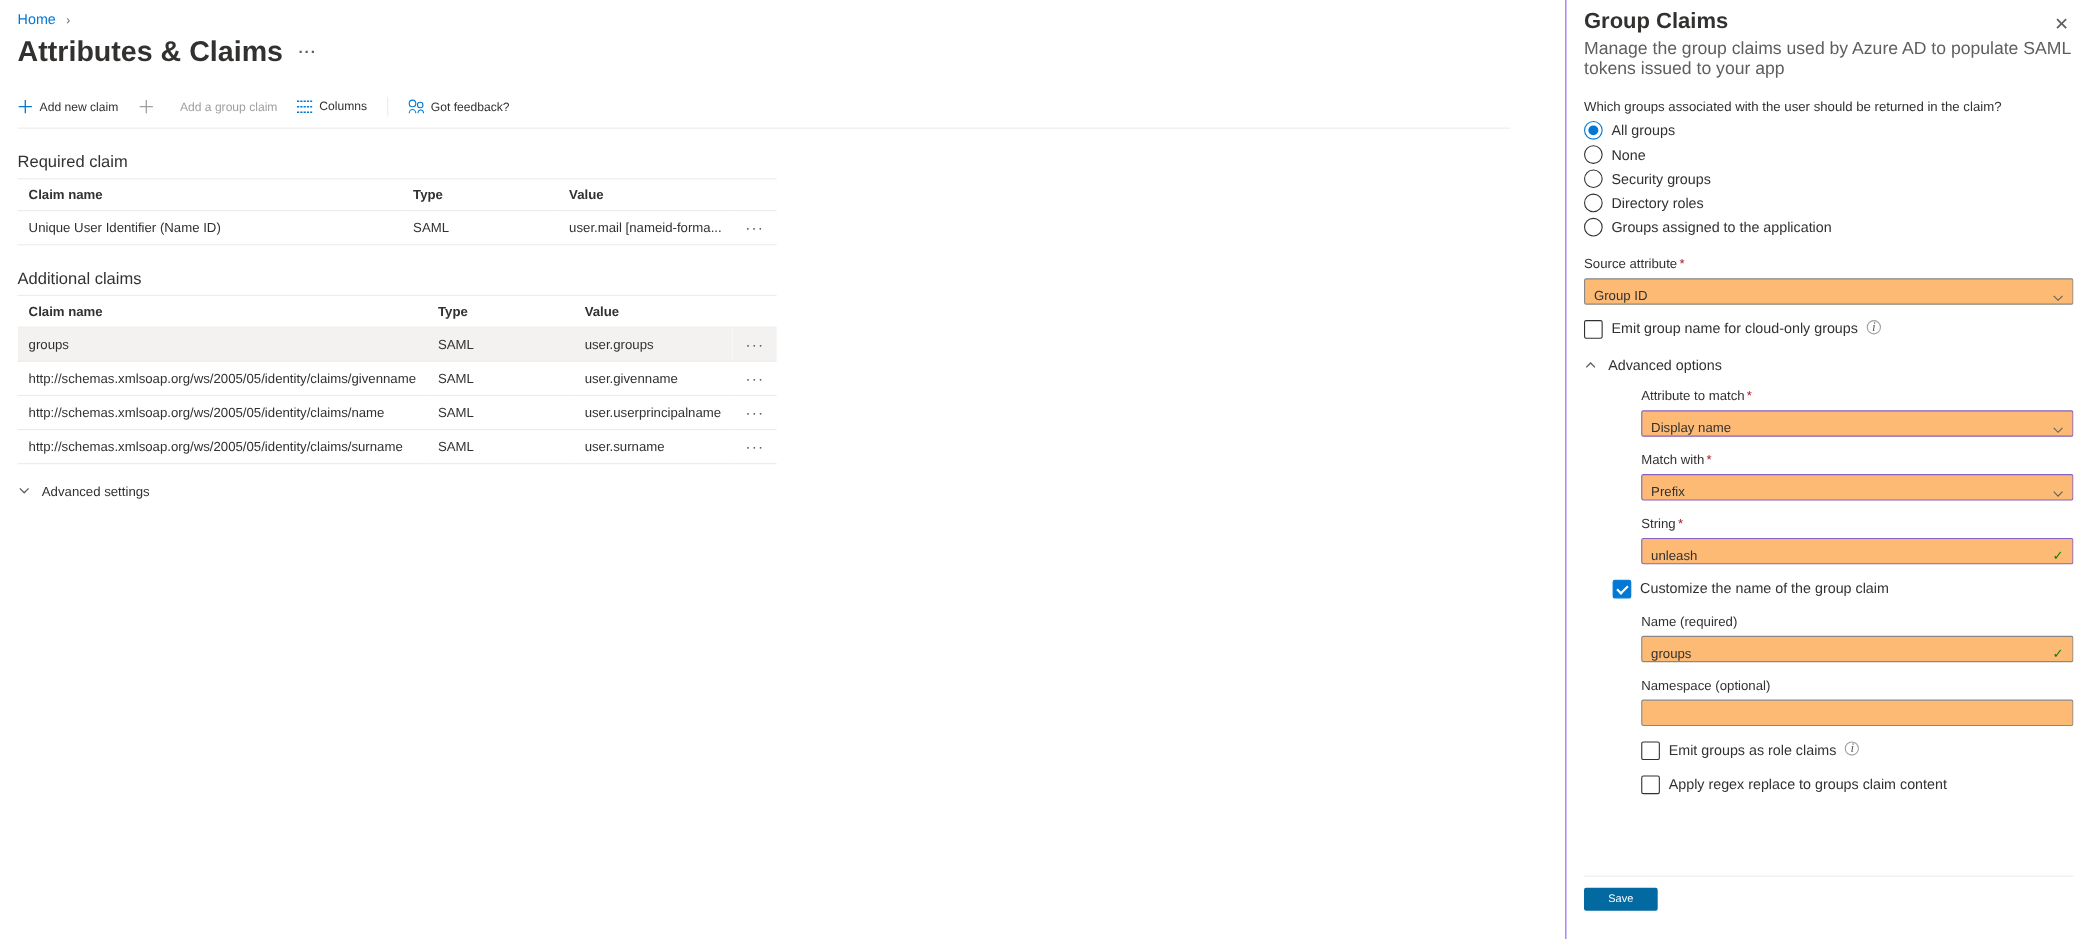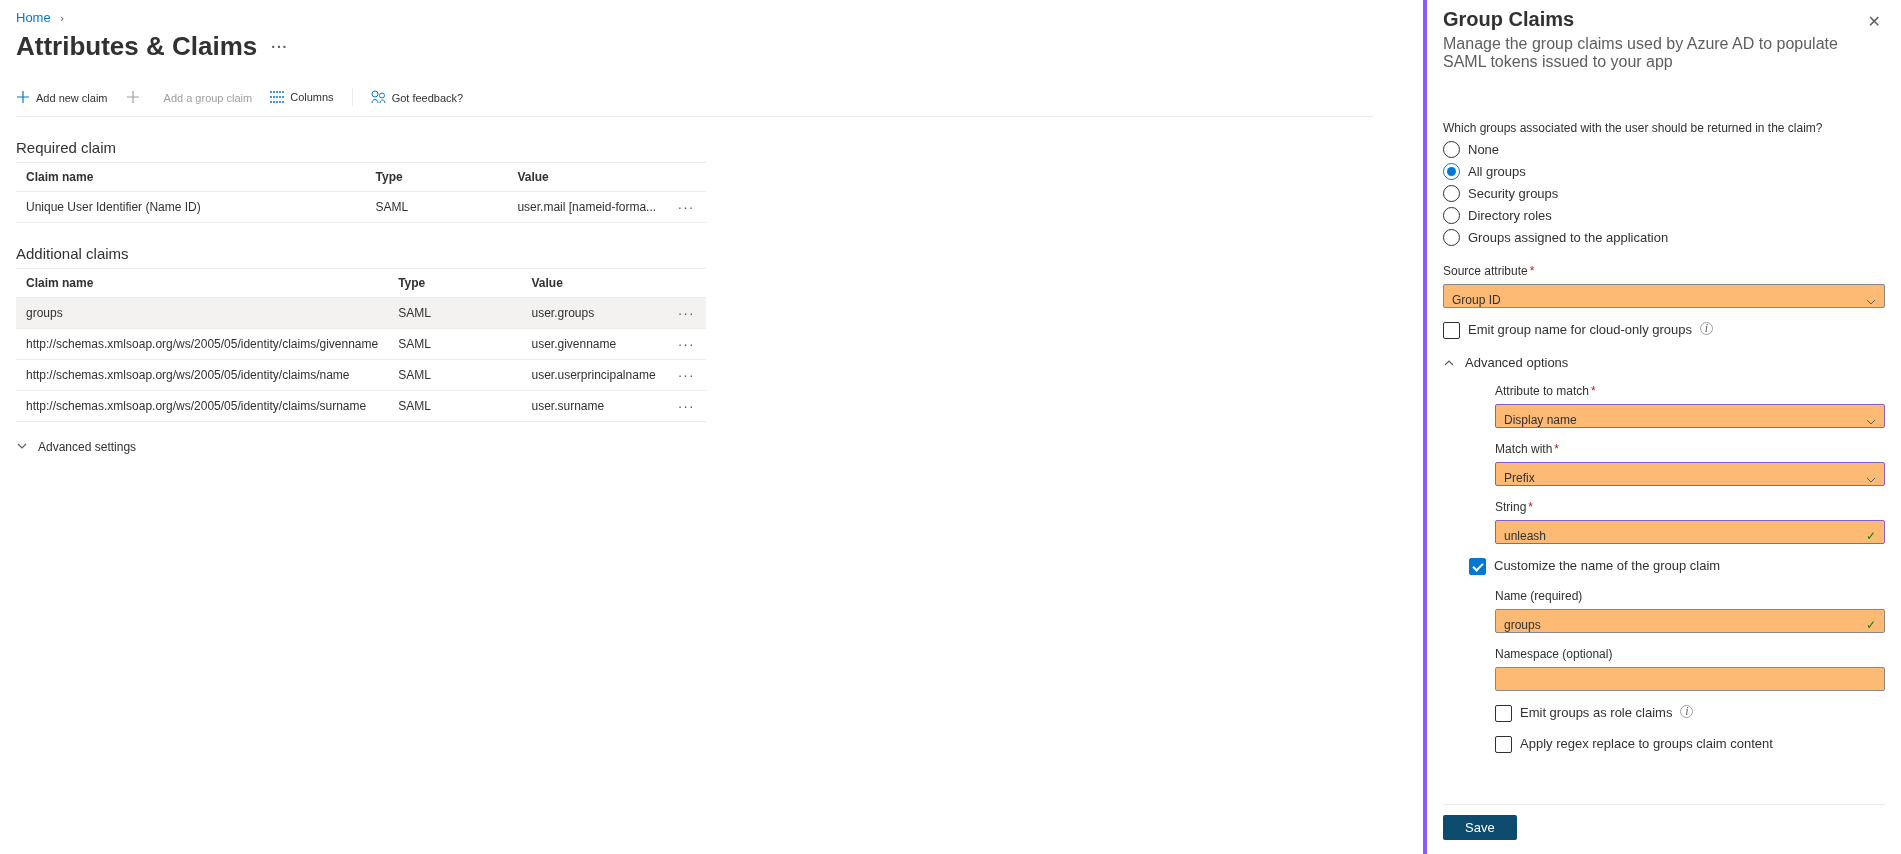--- a/index.html
+++ b/index.html
@@ -95,35 +95,35 @@
     margin-top: 18px;
     cursor: pointer;
     font-size: 12px;
   }
   .flyout {
     position: absolute;
     top: 0;
     right: 0;
     width: 478px;
     height: 854px;
-    border-left: 4px solid #8b5cf6;
+    border-left: 1px solid #8b5cf6;
     background: #fff;
-    padding: 8px 16px 4px 16px;
+    padding: 8px 16px 16px 16px;
     display: flex;
     flex-direction: column;
   }
   .fly-header {
     display: flex;
     justify-content: space-between;
     align-items: flex-start;
   }
   .fly-title { font-size: 20px; font-weight: 600; margin: 0; }
   .fly-close { cursor: pointer; font-size: 16px; color: #605e5c; padding:4px;}
   .fly-sub { font-size: 16px; color: #605e5c; margin-bottom: 18px; }
-  .fly-body { flex: 1; overflow-y: auto; margin-top: 32px; }
+  .fly-body { flex: 1; overflow-y: auto; }
   .field-label { font-size: 12px; color: #323130; margin-bottom: 6px; }
   .radio-group { margin-top: 4px; }
   .radio-item {
     display: flex;
     align-items: center;
     gap: 8px;
     margin-bottom: 5px;
     cursor: pointer;
     font-size: 13px;
   }
@@ -173,22 +173,22 @@
   .indent1 { margin-left: 26px; }
   .indent2 { margin-left: 52px; }
   .sub-field { margin-top: 14px; }
   .valid-ic { color: #107c10; font-size: 12px; }
   .footer {
     border-top: 1px solid #edebe9;
     padding: 10px 0;
     margin-top: auto;
   }
   .btn-primary {
-    background: #0c4a6e; color: #fff; border: none;
-    padding: 5px 22px; font-size: 13px; cursor: pointer; border-radius: 2px;
+    background: #0369a1; color: #fff; border: none;
+    padding: 5px 22px; font-size: 10px; cursor: pointer; border-radius: 2px;
   }
   svg { display: block; }
 </style>
 </head>
 <body>
 
 <div class="main-area">
   <div class="breadcrumb">
     <a href="#">Home</a>
     <span class="sep">›</span>
@@ -319,26 +319,26 @@
   <div class="fly-header">
     <h2 class="fly-title">Group Claims</h2>
     <span class="fly-close">✕</span>
   </div>
   <div class="fly-sub">Manage the group claims used by Azure AD to populate SAML tokens issued to your app</div>
 
   <div class="fly-body">
     <div class="field-label">Which groups associated with the user should be returned in the claim?</div>
     <div class="radio-group">
       <div class="radio-item">
+          <span class="radio selected"></span>
+          <span>All groups</span>
+        </div>
+      <div class="radio-item">
           <span class="radio"></span>
           <span>None</span>
-        </div>
-      <div class="radio-item">
-          <span class="radio selected"></span>
-          <span>All groups</span>
         </div>
       <div class="radio-item">
           <span class="radio"></span>
           <span>Security groups</span>
         </div>
       <div class="radio-item">
           <span class="radio"></span>
           <span>Directory roles</span>
         </div>
       <div class="radio-item">

